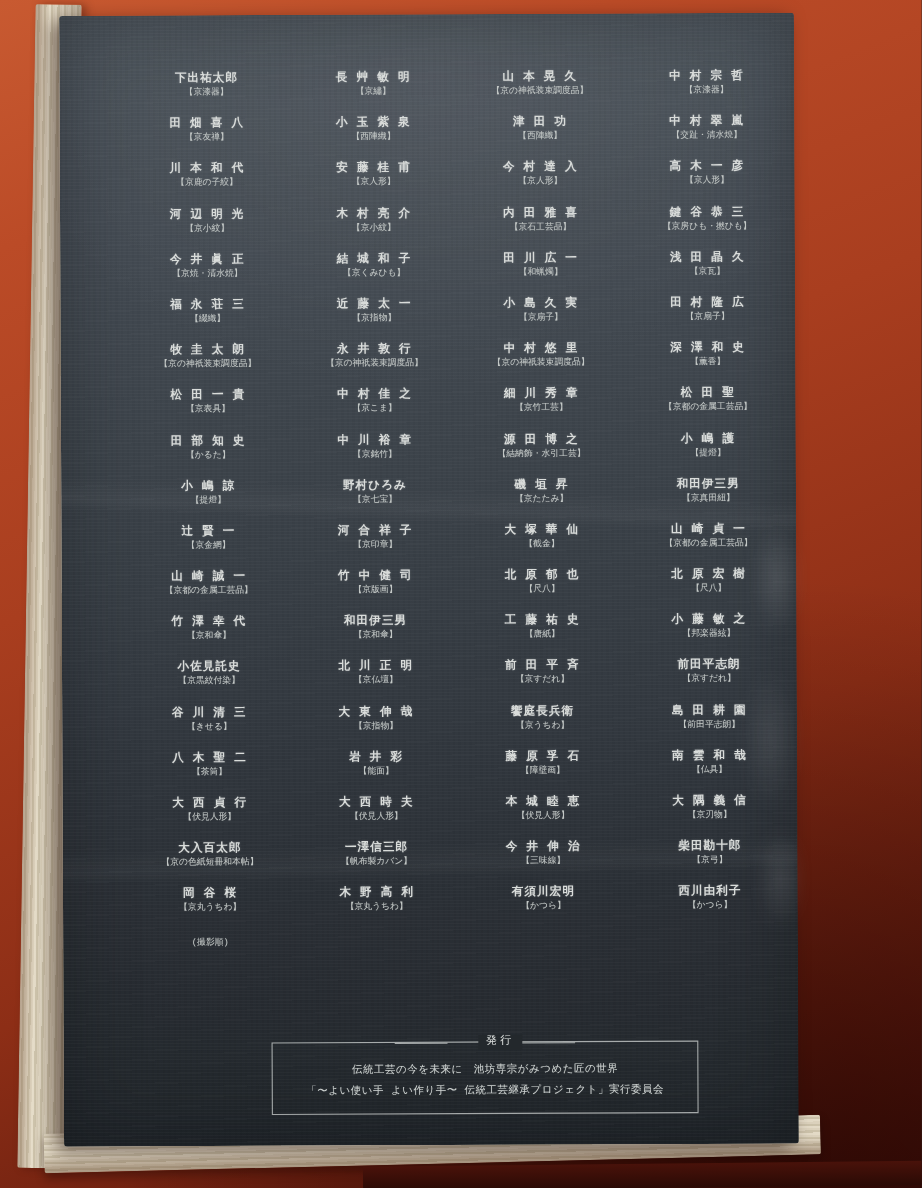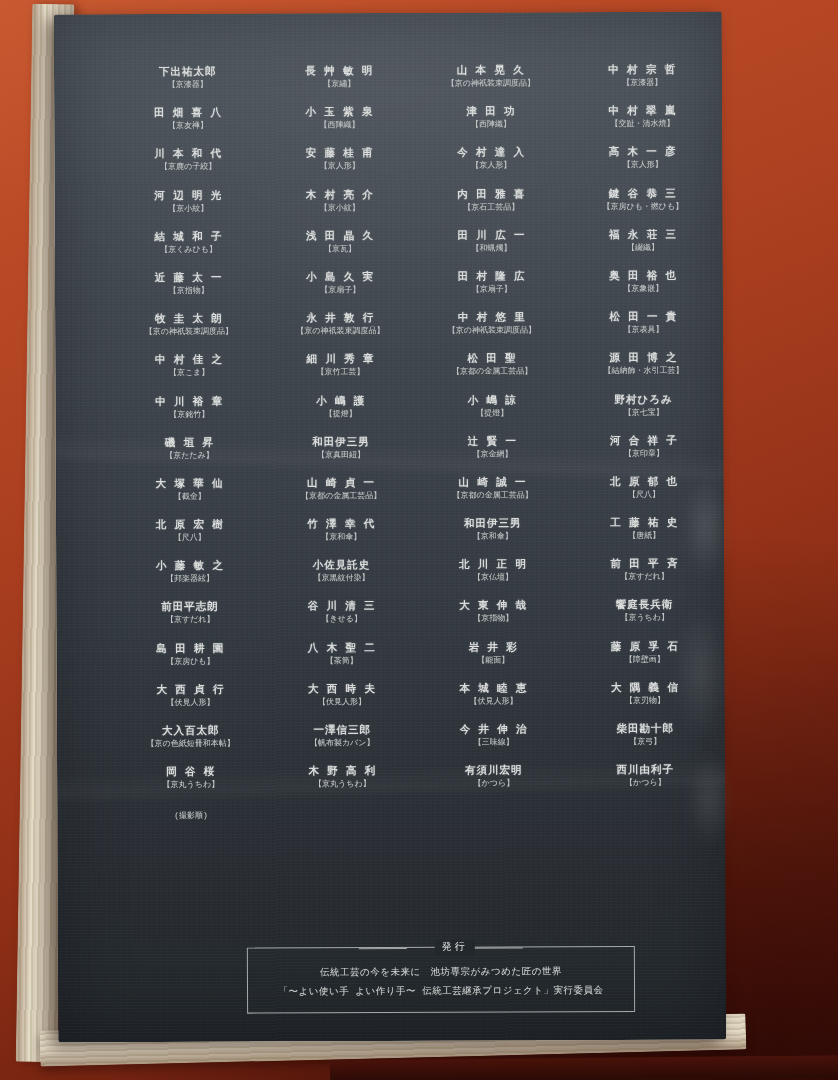--- a/index.html
+++ b/index.html
@@ -166,88 +166,96 @@
         </div>
         <div class="cell">
           <div class="nm">内 田 雅 喜</div>
           <div class="cr">【京石工芸品】</div>
         </div>
         <div class="cell">
           <div class="nm">鍵 谷 恭 三</div>
           <div class="cr">【京房ひも・撚ひも】</div>
         </div>
         <div class="cell">
+          <div class="nm">今 井 眞 正</div>
+          <div class="cr">【京焼・清水焼】</div>
+        </div>
+        <div class="cell">
           <div class="nm">結 城 和 子</div>
           <div class="cr">【京くみひも】</div>
         </div>
         <div class="cell">
+          <div class="nm">田 川 広 一</div>
+          <div class="cr">【和蝋燭】</div>
+        </div>
+        <div class="cell">
           <div class="nm">浅 田 晶 久</div>
           <div class="cr">【京瓦】</div>
         </div>
         <div class="cell">
-          <div class="nm">田 川 広 一</div>
-          <div class="cr">【和蝋燭】</div>
-        </div>
-        <div class="cell">
           <div class="nm">福 永 荘 三</div>
           <div class="cr">【綴織】</div>
         </div>
         <div class="cell">
           <div class="nm">近 藤 太 一</div>
           <div class="cr">【京指物】</div>
         </div>
         <div class="cell">
           <div class="nm">小 島 久 実</div>
           <div class="cr">【京扇子】</div>
         </div>
         <div class="cell">
           <div class="nm">田 村 隆 広</div>
           <div class="cr">【京扇子】</div>
         </div>
         <div class="cell">
-          <div class="nm">奥 田 裕 也</div>
-          <div class="cr">【京象嵌】</div>
-        </div>
-        <div class="cell">
           <div class="nm">牧 圭 太 朗</div>
           <div class="cr">【京の神祇装束調度品】</div>
         </div>
         <div class="cell">
           <div class="nm">永 井 敦 行</div>
           <div class="cr">【京の神祇装束調度品】</div>
         </div>
         <div class="cell">
           <div class="nm">中 村 悠 里</div>
           <div class="cr">【京の神祇装束調度品】</div>
         </div>
         <div class="cell">
+          <div class="nm">深 澤 和 史</div>
+          <div class="cr">【薫香】</div>
+        </div>
+        <div class="cell">
           <div class="nm">松 田 一 貴</div>
           <div class="cr">【京表具】</div>
         </div>
         <div class="cell">
           <div class="nm">中 村 佳 之</div>
           <div class="cr">【京こま】</div>
         </div>
         <div class="cell">
           <div class="nm">細 川 秀 章</div>
           <div class="cr">【京竹工芸】</div>
         </div>
         <div class="cell">
           <div class="nm">松 田 聖</div>
           <div class="cr">【京都の金属工芸品】</div>
         </div>
         <div class="cell">
+          <div class="nm">田 部 知 史</div>
+          <div class="cr">【かるた】</div>
+        </div>
+        <div class="cell">
+          <div class="nm">中 川 裕 章</div>
+          <div class="cr">【京銘竹】</div>
+        </div>
+        <div class="cell">
           <div class="nm">源 田 博 之</div>
           <div class="cr">【結納飾・水引工芸】</div>
         </div>
         <div class="cell">
-          <div class="nm">中 川 裕 章</div>
-          <div class="cr">【京銘竹】</div>
-        </div>
-        <div class="cell">
           <div class="nm">小 嶋 護</div>
           <div class="cr">【提燈】</div>
         </div>
         <div class="cell">
           <div class="nm">小 嶋 諒</div>
           <div class="cr">【提燈】</div>
         </div>
         <div class="cell">
           <div class="nm">野村ひろみ</div>
           <div class="cr">【京七宝】</div>
@@ -274,20 +282,24 @@
         </div>
         <div class="cell">
           <div class="nm">山 崎 貞 一</div>
           <div class="cr">【京都の金属工芸品】</div>
         </div>
         <div class="cell">
           <div class="nm">山 崎 誠 一</div>
           <div class="cr">【京都の金属工芸品】</div>
         </div>
         <div class="cell">
+          <div class="nm">竹 中 健 司</div>
+          <div class="cr">【京版画】</div>
+        </div>
+        <div class="cell">
           <div class="nm">北 原 郁 也</div>
           <div class="cr">【尺八】</div>
         </div>
         <div class="cell">
           <div class="nm">北 原 宏 樹</div>
           <div class="cr">【尺八】</div>
         </div>
         <div class="cell">
           <div class="nm">竹 澤 幸 代</div>
           <div class="cr">【京和傘】</div>
@@ -327,33 +339,37 @@
         <div class="cell">
           <div class="nm">大 東 伸 哉</div>
           <div class="cr">【京指物】</div>
         </div>
         <div class="cell">
           <div class="nm">饗庭長兵衛</div>
           <div class="cr">【京うちわ】</div>
         </div>
         <div class="cell">
           <div class="nm">島 田 耕 園</div>
-          <div class="cr">【京房ひも】</div>
+          <div class="cr">【前田平志朗】</div>
         </div>
         <div class="cell">
           <div class="nm">八 木 聖 二</div>
           <div class="cr">【茶筒】</div>
         </div>
         <div class="cell">
           <div class="nm">岩 井 彩</div>
           <div class="cr">【能面】</div>
         </div>
         <div class="cell">
           <div class="nm">藤 原 孚 石</div>
           <div class="cr">【障壁画】</div>
+        </div>
+        <div class="cell">
+          <div class="nm">南 雲 和 哉</div>
+          <div class="cr">【仏具】</div>
         </div>
         <div class="cell">
           <div class="nm">大 西 貞 行</div>
           <div class="cr">【伏見人形】</div>
         </div>
         <div class="cell">
           <div class="nm">大 西 時 夫</div>
           <div class="cr">【伏見人形】</div>
         </div>
         <div class="cell">

